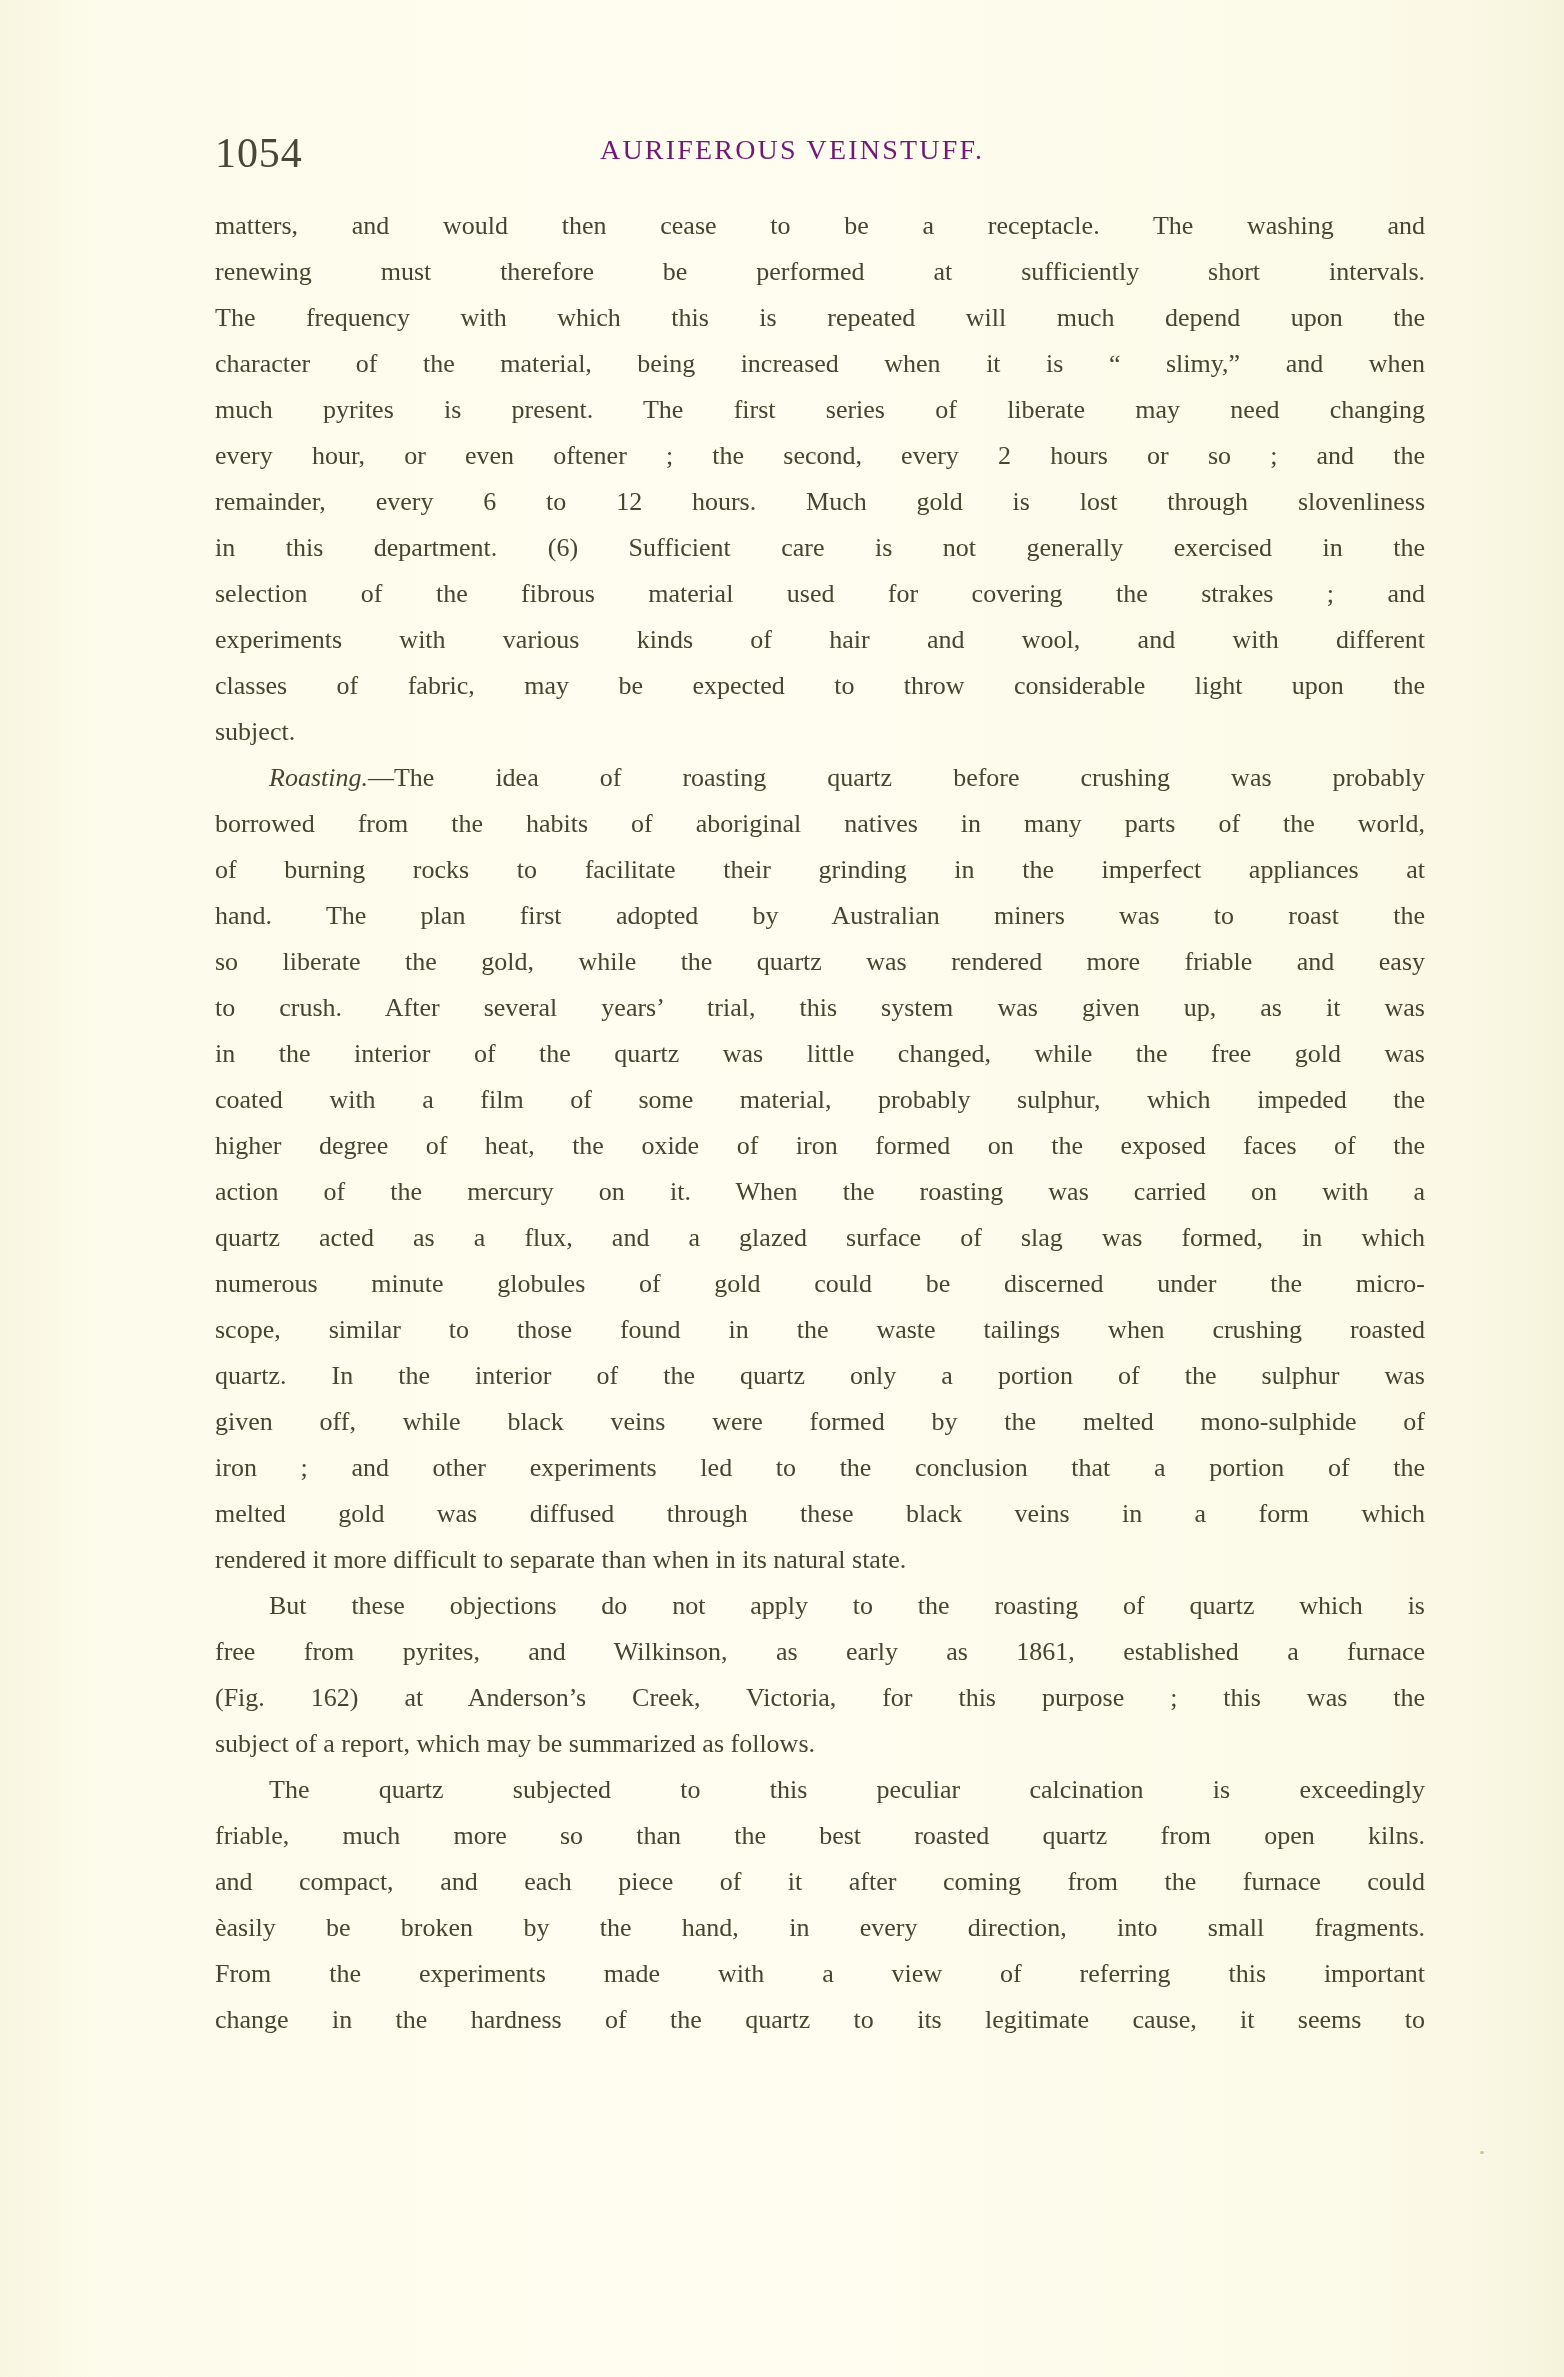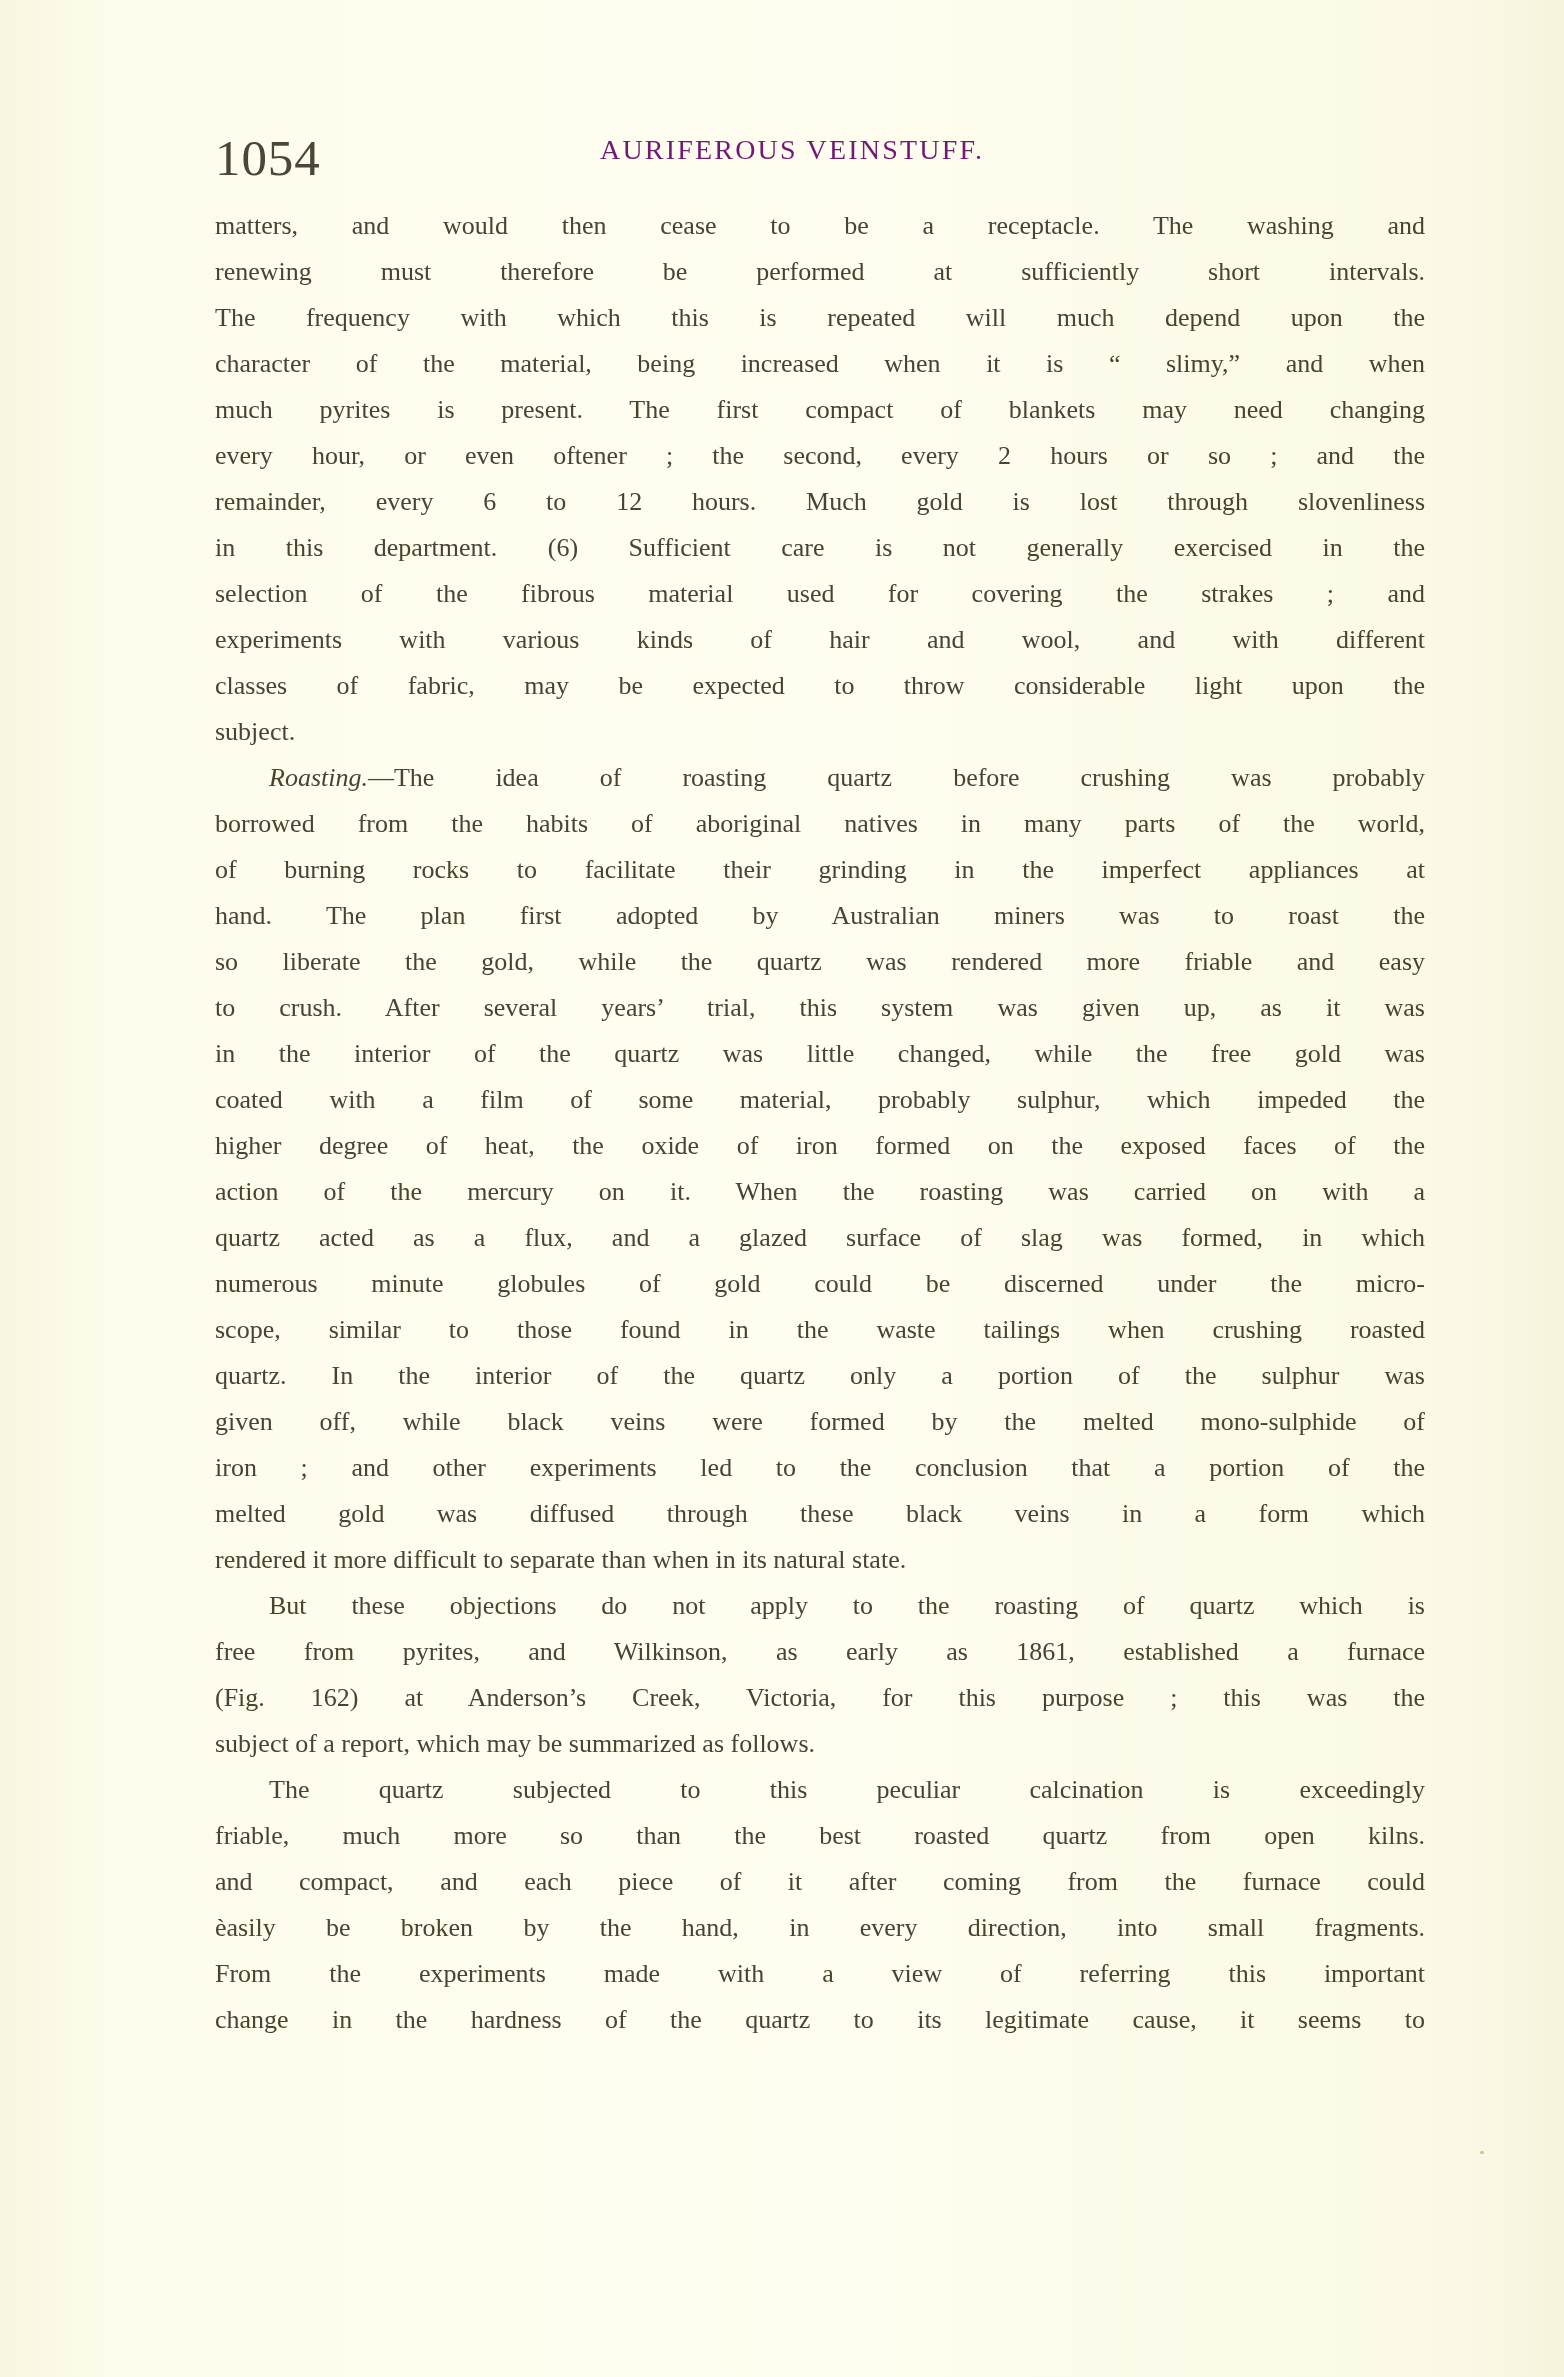--- a/index.html
+++ b/index.html
@@ -26,21 +26,21 @@
       position: absolute;
       top: 125px;
       left: 215px;
       width: 1210px;
       height: 54px;
     }
     .page-number {
       position: absolute;
       left: 0;
       top: 3.6px;
-      font-size: 51px;
+      font-size: 42px;
       letter-spacing: 0.9px;
       color: #4b4736;
     }
     .running-title {
       position: absolute;
       left: 385px;
       top: 9px;
       font-size: 28px;
       letter-spacing: 2.2px;
       color: #701a75;
@@ -87,21 +87,21 @@
   <div class="running-head">
     <span class="page-number">1054</span>
     <span class="running-title">AURIFEROUS VEINSTUFF.</span>
   </div>
 
   <div class="body-text" id="body-text">
       <div class="line"><span>matters, and would then cease to be a receptacle.  The washing and</span></div>
       <div class="line"><span>renewing must therefore be performed at sufficiently short intervals.</span></div>
       <div class="line"><span>The frequency with which this is repeated will much depend upon the</span></div>
       <div class="line"><span>character of the material, being increased when it is “ slimy,” and when</span></div>
-      <div class="line"><span>much pyrites is present.  The first compact of blankets may need changing</span></div>
+      <div class="line"><span>much pyrites is present.  The first series of liberate may need changing</span></div>
       <div class="line"><span>every hour, or even oftener ; the second, every 2 hours or so ; and the</span></div>
       <div class="line"><span>remainder, every 6 to 12 hours.  Much gold is lost through slovenliness</span></div>
       <div class="line"><span>in this department.  (6) Sufficient care is not generally exercised in the</span></div>
       <div class="line"><span>selection of the fibrous material used for covering the strakes ; and</span></div>
       <div class="line"><span>experiments with various kinds of hair and wool, and with different</span></div>
       <div class="line"><span>classes of fabric, may be expected to throw considerable light upon the</span></div>
       <div class="line last"><span>subject.</span></div>
       <div class="line indent"><em>Roasting.</em><span>—The idea of roasting quartz before crushing was probably</span></div>
       <div class="line"><span>borrowed from the habits of aboriginal natives in many parts of the world,</span></div>
       <div class="line"><span>of burning rocks to facilitate their grinding in the imperfect appliances at</span></div>

